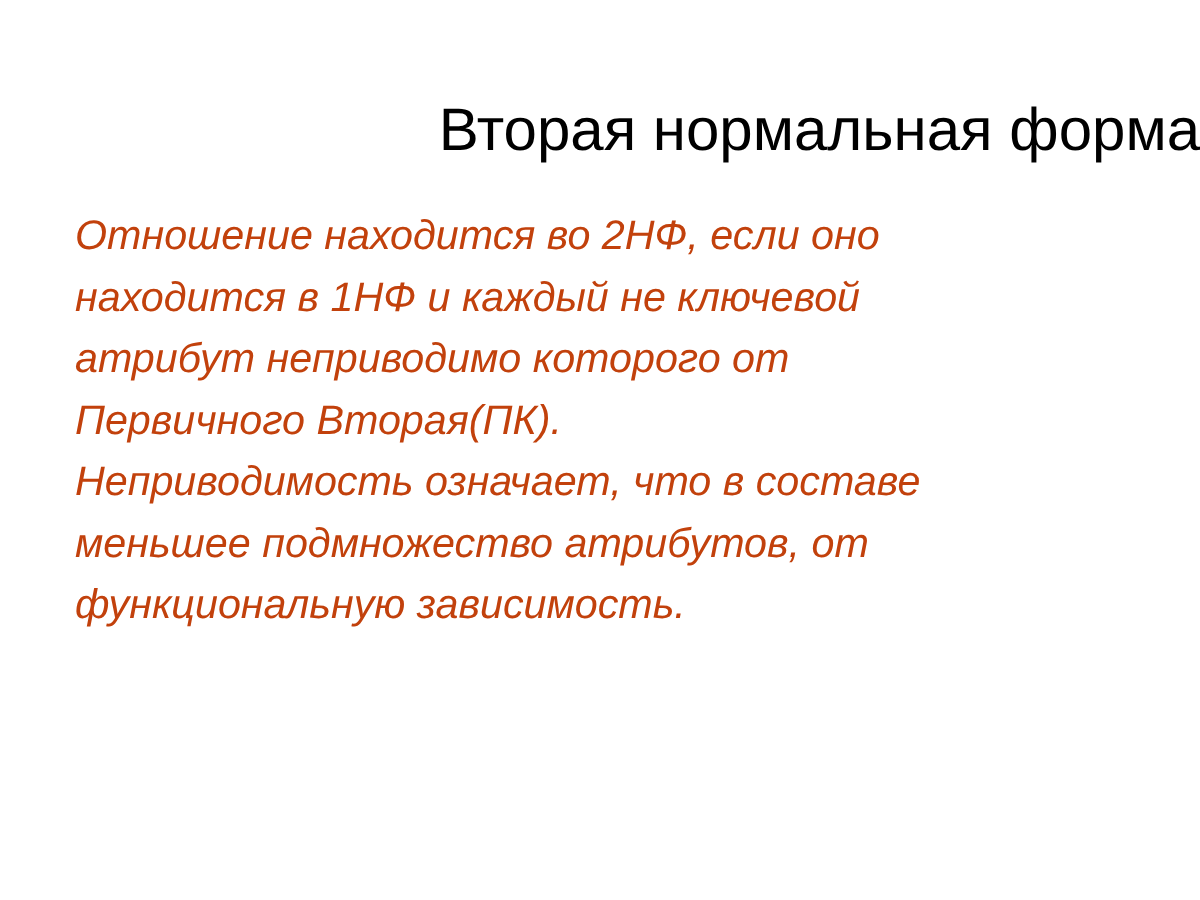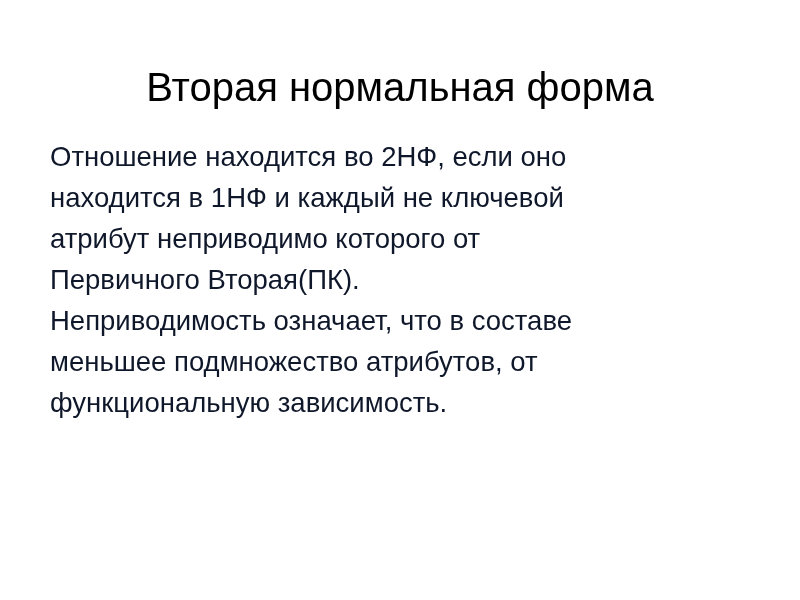--- a/index.html
+++ b/index.html
@@ -18,38 +18,39 @@
     position: relative;
     width: 800px;
     height: 600px;
     box-sizing: border-box;
   }
   .slide-title {
     position: absolute;
     left: 0;
     top: 38px;
     width: 800px;
-    text-align: center;
+    text-align: right;
     font-size: 40px;
     font-weight: normal;
     line-height: 1.1;
     letter-spacing: 0px;
     color: #000000;
   }
   .slide-body {
     position: absolute;
     left: 50px;
     top: 136px;
     width: 700px;
   }
   .body-line {
     font-size: 27.5px;
     line-height: 41px;
-    color: #0f172a;
+    color: #c2410c;
     white-space: pre;
+    font-style: italic;
   }
 </style>
 </head>
 <body>
 
 <div class="slide">
 
   <h1 class="slide-title">Вторая нормальная форма</h1>
 
   <div class="slide-body">

